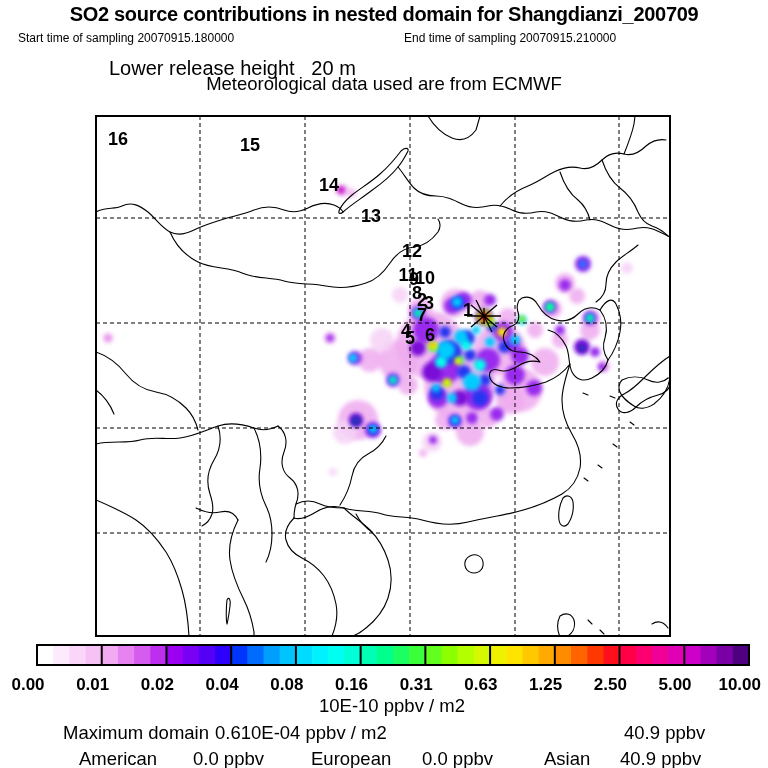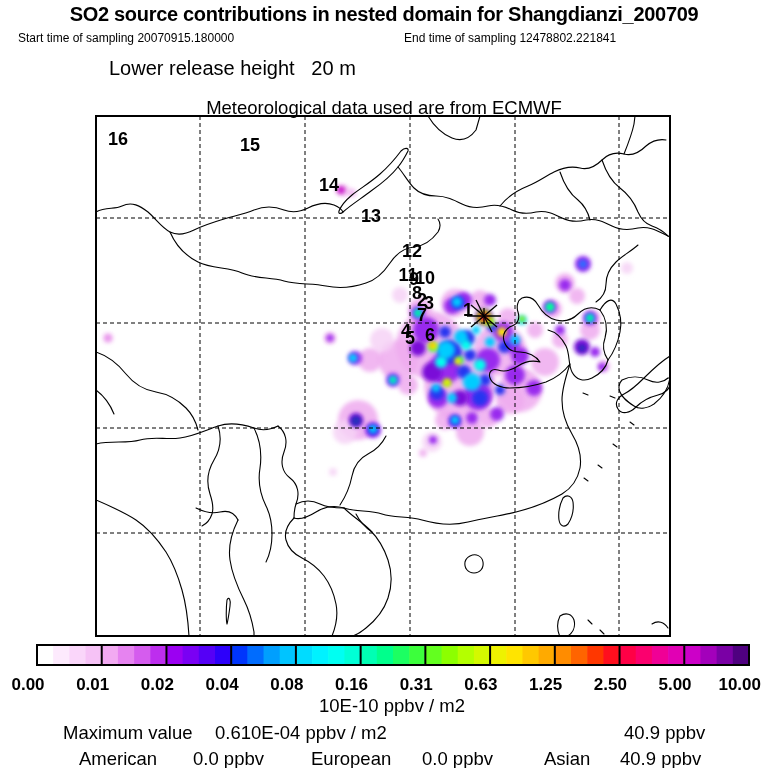--- a/index.html
+++ b/index.html
@@ -2,34 +2,34 @@
 <html><head>
 <meta charset="utf-8">
 <style>
   html,body{margin:0;padding:0;background:#fff;}
   #page{position:relative;width:768px;height:768px;background:#ffffff;overflow:hidden;
         font-family:"Liberation Sans","DejaVu Sans",sans-serif;color:#000;}
   .abs{position:absolute;white-space:pre;}
   .title{top:3px;left:0;width:768px;text-align:center;font-size:20px;font-weight:bold;letter-spacing:-0.3px;}
   .h2{font-size:12px;top:31px;}
   .h3{font-size:20px;top:57px;}
-  .h4{font-size:18.5px;top:97px;left:0;width:768px;text-align:center;}
+  .h4{font-size:18.5px;top:73px;left:0;width:768px;text-align:center;}
   .unit{font-size:18.5px;top:695px;left:8px;width:768px;text-align:center;}
   .f1{font-size:18.5px;top:722px;}
   .f2{font-size:18.5px;top:748px;}
   svg text{font-family:"Liberation Sans","DejaVu Sans",sans-serif;}
 </style>
 </head>
 <body>
 
 <div id="page">
 
   <div class="abs title">SO2 source contributions in nested domain for Shangdianzi_200709</div>
   <div class="abs h2" style="left:18px">Start time of sampling 20070915.180000</div>
-  <div class="abs h2" style="left:404px">End time of sampling 12478802.221841</div>
+  <div class="abs h2" style="left:404px">End time of sampling 20070915.210000</div>
   <div class="abs h3" style="left:109px">Lower release height   20 m</div>
   <div class="abs h4">Meteorological data used are from ECMWF</div>
 
   <svg id="scene" width="768" height="768" viewBox="0 0 768 768" style="position:absolute;left:0;top:0;">
     <defs>
       <filter id="soft" x="-80%" y="-80%" width="260%" height="260%">
         <feGaussianBlur stdDeviation="2.2"></feGaussianBlur>
       </filter>
       <clipPath id="mapclip">
           <rect x="96" y="116" width="574" height="520"></rect>
@@ -312,21 +312,21 @@
         <text x="480.90000000000003" y="690" text-anchor="middle" font-size="17" font-weight="bold" fill="#000">0.63</text>
         <text x="545.6" y="690" text-anchor="middle" font-size="17" font-weight="bold" fill="#000">1.25</text>
         <text x="610.3000000000001" y="690" text-anchor="middle" font-size="17" font-weight="bold" fill="#000">2.50</text>
         <text x="675" y="690" text-anchor="middle" font-size="17" font-weight="bold" fill="#000">5.00</text>
         <text x="739.7" y="690" text-anchor="middle" font-size="17" font-weight="bold" fill="#000">10.00</text>
       </g>
   </svg>
 
   <div class="abs unit">10E-10 ppbv / m2</div>
 
-  <div class="abs f1" style="left:63px">Maximum value</div>
+  <div class="abs f1" style="left:63px">Maximum domain</div>
   <div class="abs f1" style="left:215px">0.610E-04 ppbv / m2</div>
   <div class="abs f1" style="left:624px">40.9 ppbv</div>
 
   <div class="abs f2" style="left:79px">American</div>
   <div class="abs f2" style="left:193px">0.0 ppbv</div>
   <div class="abs f2" style="left:311px">European</div>
   <div class="abs f2" style="left:422px">0.0 ppbv</div>
   <div class="abs f2" style="left:544px">Asian</div>
   <div class="abs f2" style="left:620px">40.9 ppbv</div>
 </div>

